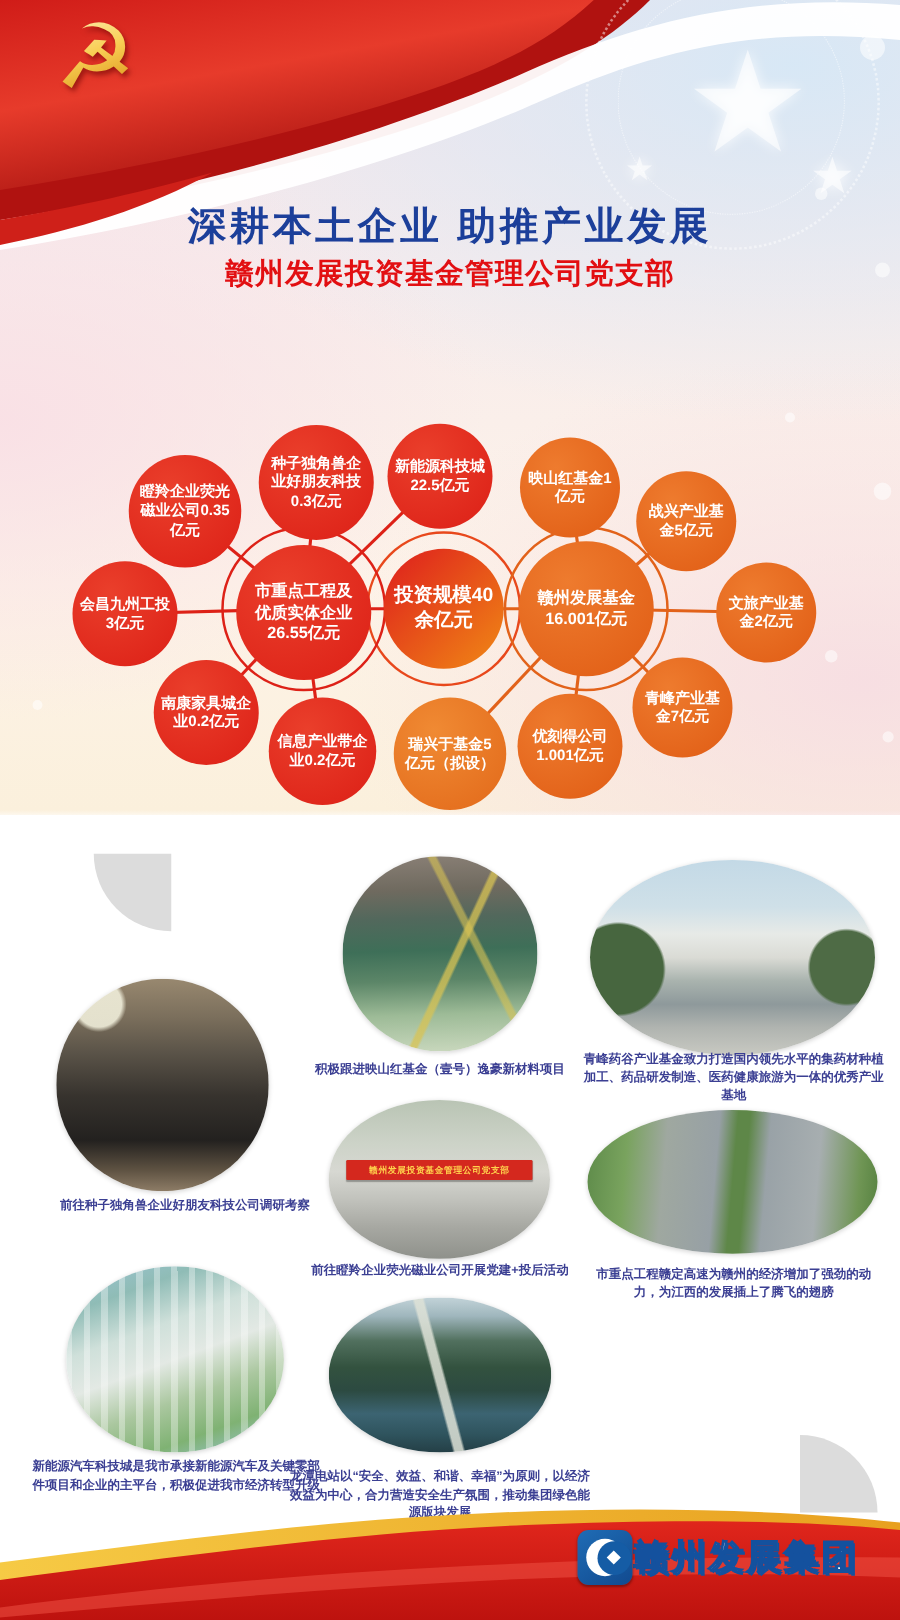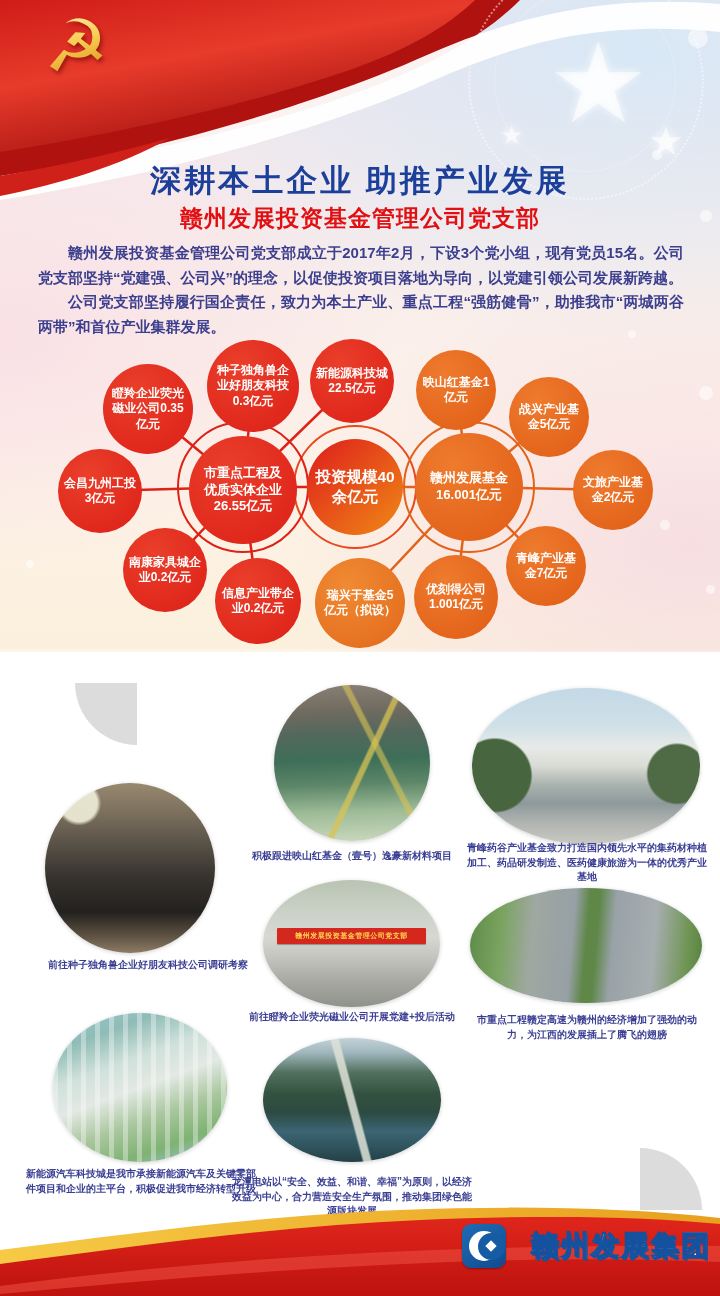--- a/index.html
+++ b/index.html
@@ -99,21 +99,21 @@
     linear-gradient(180deg,#c2d3d8 0%,#9fb6bd 12%,#51705e 28%,#33523f 45%,#2c4a41 60%,#3c6472 75%,#2f545e 88%,#243f46 100%);}
   #cap-factory{left:232px;top:837px;width:240px;margin-top:12px;}
   #cap-building{left:464px;top:841px;width:246px;}
   #cap-visit{left:28px;top:958px;width:240px;}
   #cap-group{left:232px;top:1010px;width:240px;}
   #cap-highway{left:470px;top:1013px;width:234px;}
   #cap-city{left:24px;top:1167px;width:234px;}
   #cap-dam{left:228px;top:1175px;width:248px;}
   
   .ftr-svg{left:0;top:1186px;}
-  .logo{left:462px;top:1224px;display:flex;align-items:center;gap:25px;}
+  .logo{left:462px;top:1224px;display:flex;align-items:center;gap:1px;}
   .logo-mark{width:44px;height:44px;border-radius:9px;position:relative;overflow:hidden;
     background:linear-gradient(145deg,#1f6cb5,#114a8f);box-shadow:0 1px 2px rgba(0,0,0,.35);}
   .logo-mark .c1{position:absolute;left:7px;top:7px;width:30px;height:30px;border-radius:50%;background:#fff;}
   .logo-mark .c2{position:absolute;left:16px;top:9px;width:27px;height:27px;border-radius:50%;background:#155ca5;}
   .logo-mark .dia{position:absolute;left:25px;top:18px;width:8px;height:8px;background:#fff;transform:rotate(45deg);}
   .logo-text{font-size:28px;font-weight:bold;color:#fff;letter-spacing:2px;
     -webkit-text-stroke:1.2px #14519e;text-shadow:1.5px 1.5px 0 #14519e;}
 </style>
 </head>
 <body>
@@ -144,24 +144,20 @@
   <div class="abs dot" style="left:700px;top:210px;width:12px;height:12px"></div>
   <div class="abs dot" style="left:628px;top:330px;width:8px;height:8px"></div>
   <div class="abs dot" style="left:699px;top:386px;width:14px;height:14px"></div>
   <div class="abs dot" style="left:660px;top:520px;width:10px;height:10px"></div>
   <div class="abs dot" style="left:706px;top:585px;width:9px;height:9px"></div>
   <div class="abs dot" style="left:26px;top:560px;width:8px;height:8px"></div>
 
   <div class="abs title">深耕本土企业  助推产业发展</div>
   <div class="abs subtitle">赣州发展投资基金管理公司党支部</div>
 
-  <div class="abs intro">
-    <p>赣州发展投资基金管理公司党支部成立于2017年2月，下设3个党小组，现有党员15名。公司党支部坚持“党建强、公司兴”的理念，以促使投资项目落地为导向，以党建引领公司发展新跨越。</p>
-    <p>公司党支部坚持履行国企责任，致力为本土产业、重点工程“强筋健骨”，助推我市“两城两谷两带”和首位产业集群发展。</p>
-  </div>
 
   <div class="abs diagram">
     <svg class="abs" style="left:0;top:0" width="720" height="330" viewBox="0 0 720 330">
       <g stroke="#dd2117" stroke-width="2.5">
         <line x1="243" y1="157" x2="148" y2="79"></line>
           <line x1="243" y1="157" x2="253" y2="56"></line>
         <line x1="243" y1="157" x2="352" y2="51"></line>
           <line x1="243" y1="157" x2="100" y2="161"></line>
         <line x1="243" y1="157" x2="165" y2="240"></line>
           <line x1="243" y1="157" x2="258" y2="271"></line>

